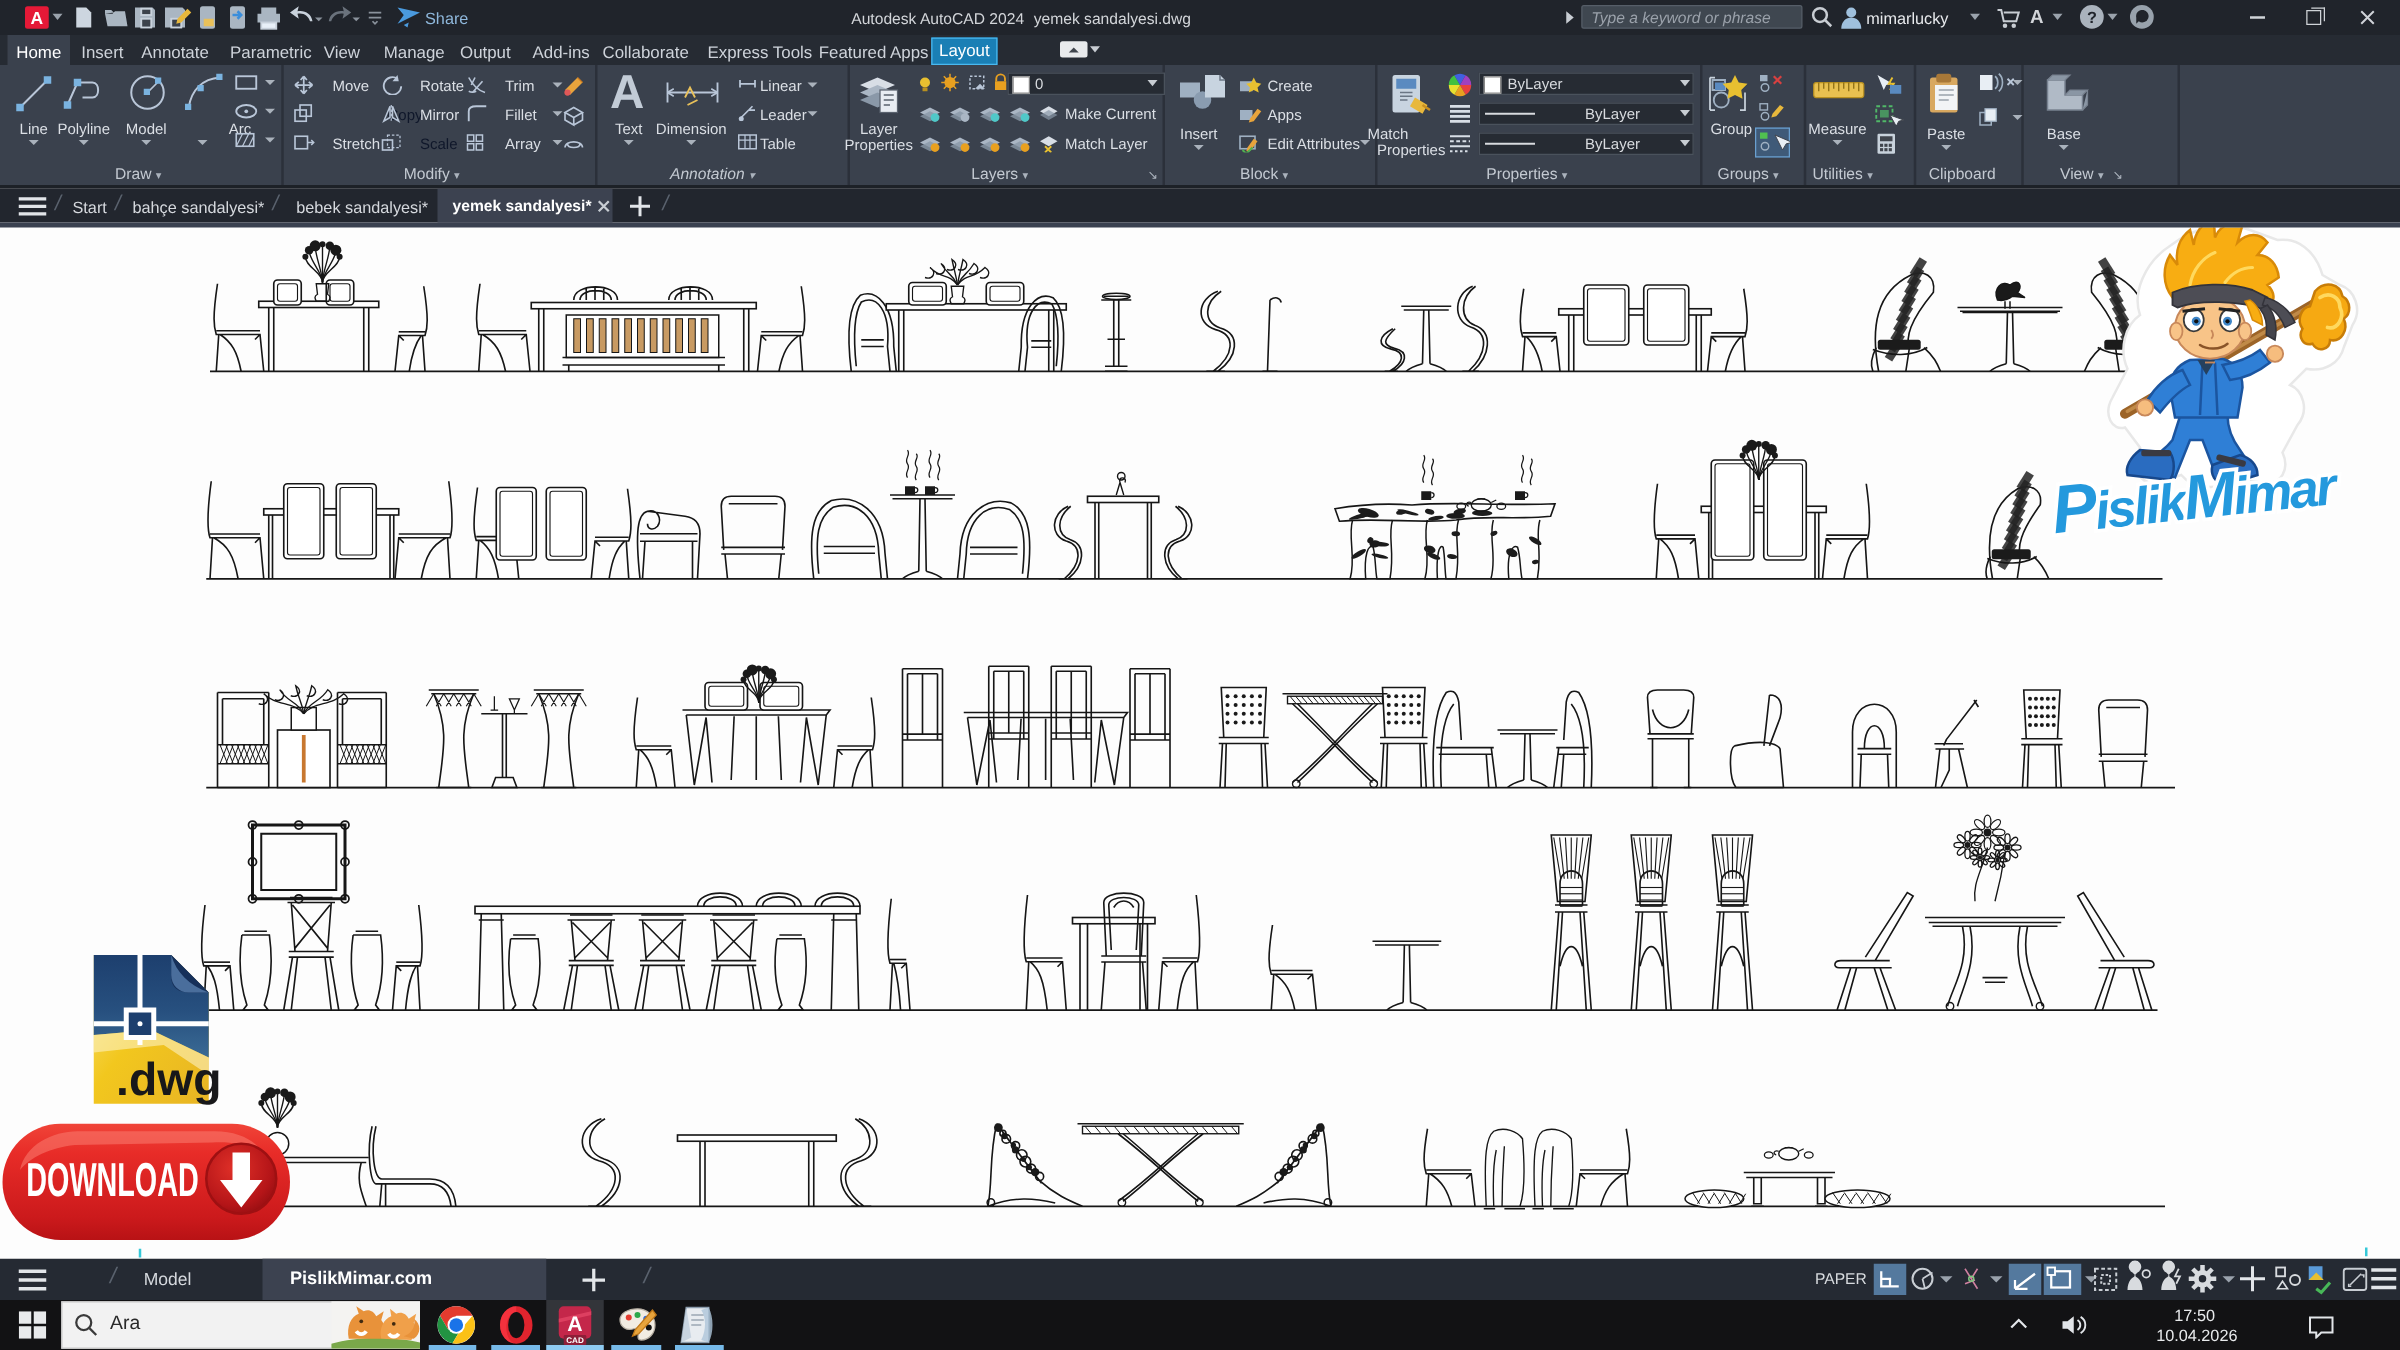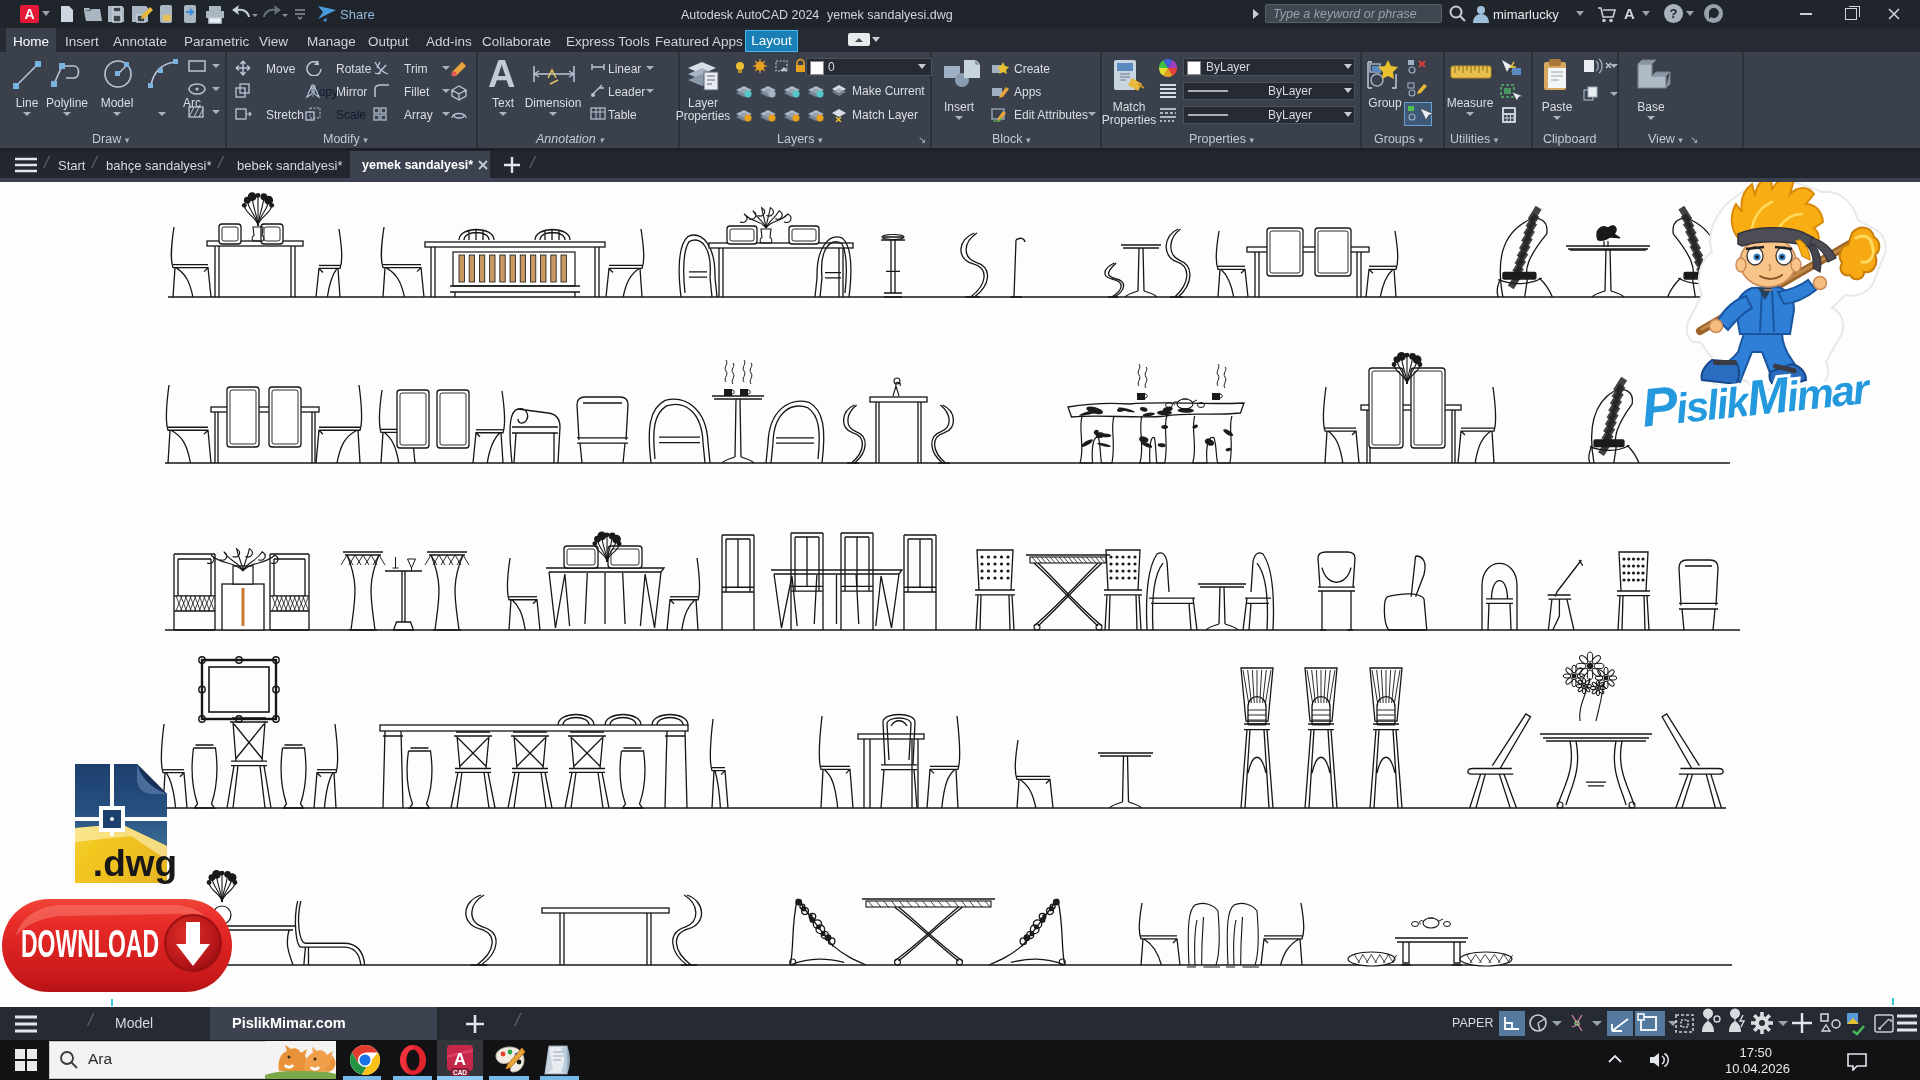--- a/index.html
+++ b/index.html
@@ -1180,21 +1180,21 @@
     </svg>
     <div style="position:absolute;left:1014px;top:108px;font-size:12px;color:#dbdfe5;">Edit Attributes</div>
     <div style="position:absolute;left:1088px;top:112px;width:0;height:0;border-left:4px solid transparent;border-right:4px solid transparent;border-top:4px solid #aab2bc;"></div>
     <svg width="42" height="40" style="position:absolute;left:1108px;top:56px">
       <rect x="6" y="4" width="22" height="30" rx="2" fill="#c8d4e0"></rect>
       <rect x="9" y="7" width="16" height="8" fill="#5a8ac0"></rect>
       <path d="M12,18 h10 M12,21 h10 M12,24 h6" stroke="#6a7684" stroke-width="1.2"></path>
       <path d="M24,22 l10,6 -4,7 -10,-6 z" fill="#e8b83c"></path>
       <path d="M30,28 l6,4" stroke="#c89020" stroke-width="2"></path>
     </svg>
-    <div style="position:absolute;left:1094px;top:100px;width:70px;text-align:center;font-size:12px;color:#dbdfe5;">Match</div>
+    <div style="position:absolute;left:1094px;top:100px;width:70px;text-align:left;font-size:12px;color:#dbdfe5;">Match</div>
     <div style="position:absolute;left:1094px;top:113px;width:70px;text-align:center;font-size:12px;color:#dbdfe5;">Properties</div>
     <svg width="20" height="20" style="position:absolute;left:1158px;top:58px">
       <path d="M10,10 L19.0,10.0 A9,9 0 0,1 14.5,17.794228634059948 Z" fill="#e84040"></path>
       <path d="M10,10 L14.5,17.794228634059948 A9,9 0 0,1 5.500000000000002,17.794228634059948 Z" fill="#e8a020"></path>
       <path d="M10,10 L5.500000000000002,17.794228634059948 A9,9 0 0,1 1.0,10.000000000000002 Z" fill="#e8e030"></path>
       <path d="M10,10 L1.0,10.000000000000002 A9,9 0 0,1 5.4999999999999964,2.2057713659400546 Z" fill="#40c040"></path>
       <path d="M10,10 L5.4999999999999964,2.2057713659400546 A9,9 0 0,1 14.5,2.205771365940053 Z" fill="#4060e0"></path>
       <path d="M10,10 L14.5,2.205771365940053 A9,9 0 0,1 19.0,9.999999999999998 Z" fill="#a040c0"></path>
     </svg>
     <div style="position:absolute;left:1183px;top:58px;width:172px;height:18px;background:#262b33;border:1px solid #4a525c;box-sizing:border-box;"></div>

